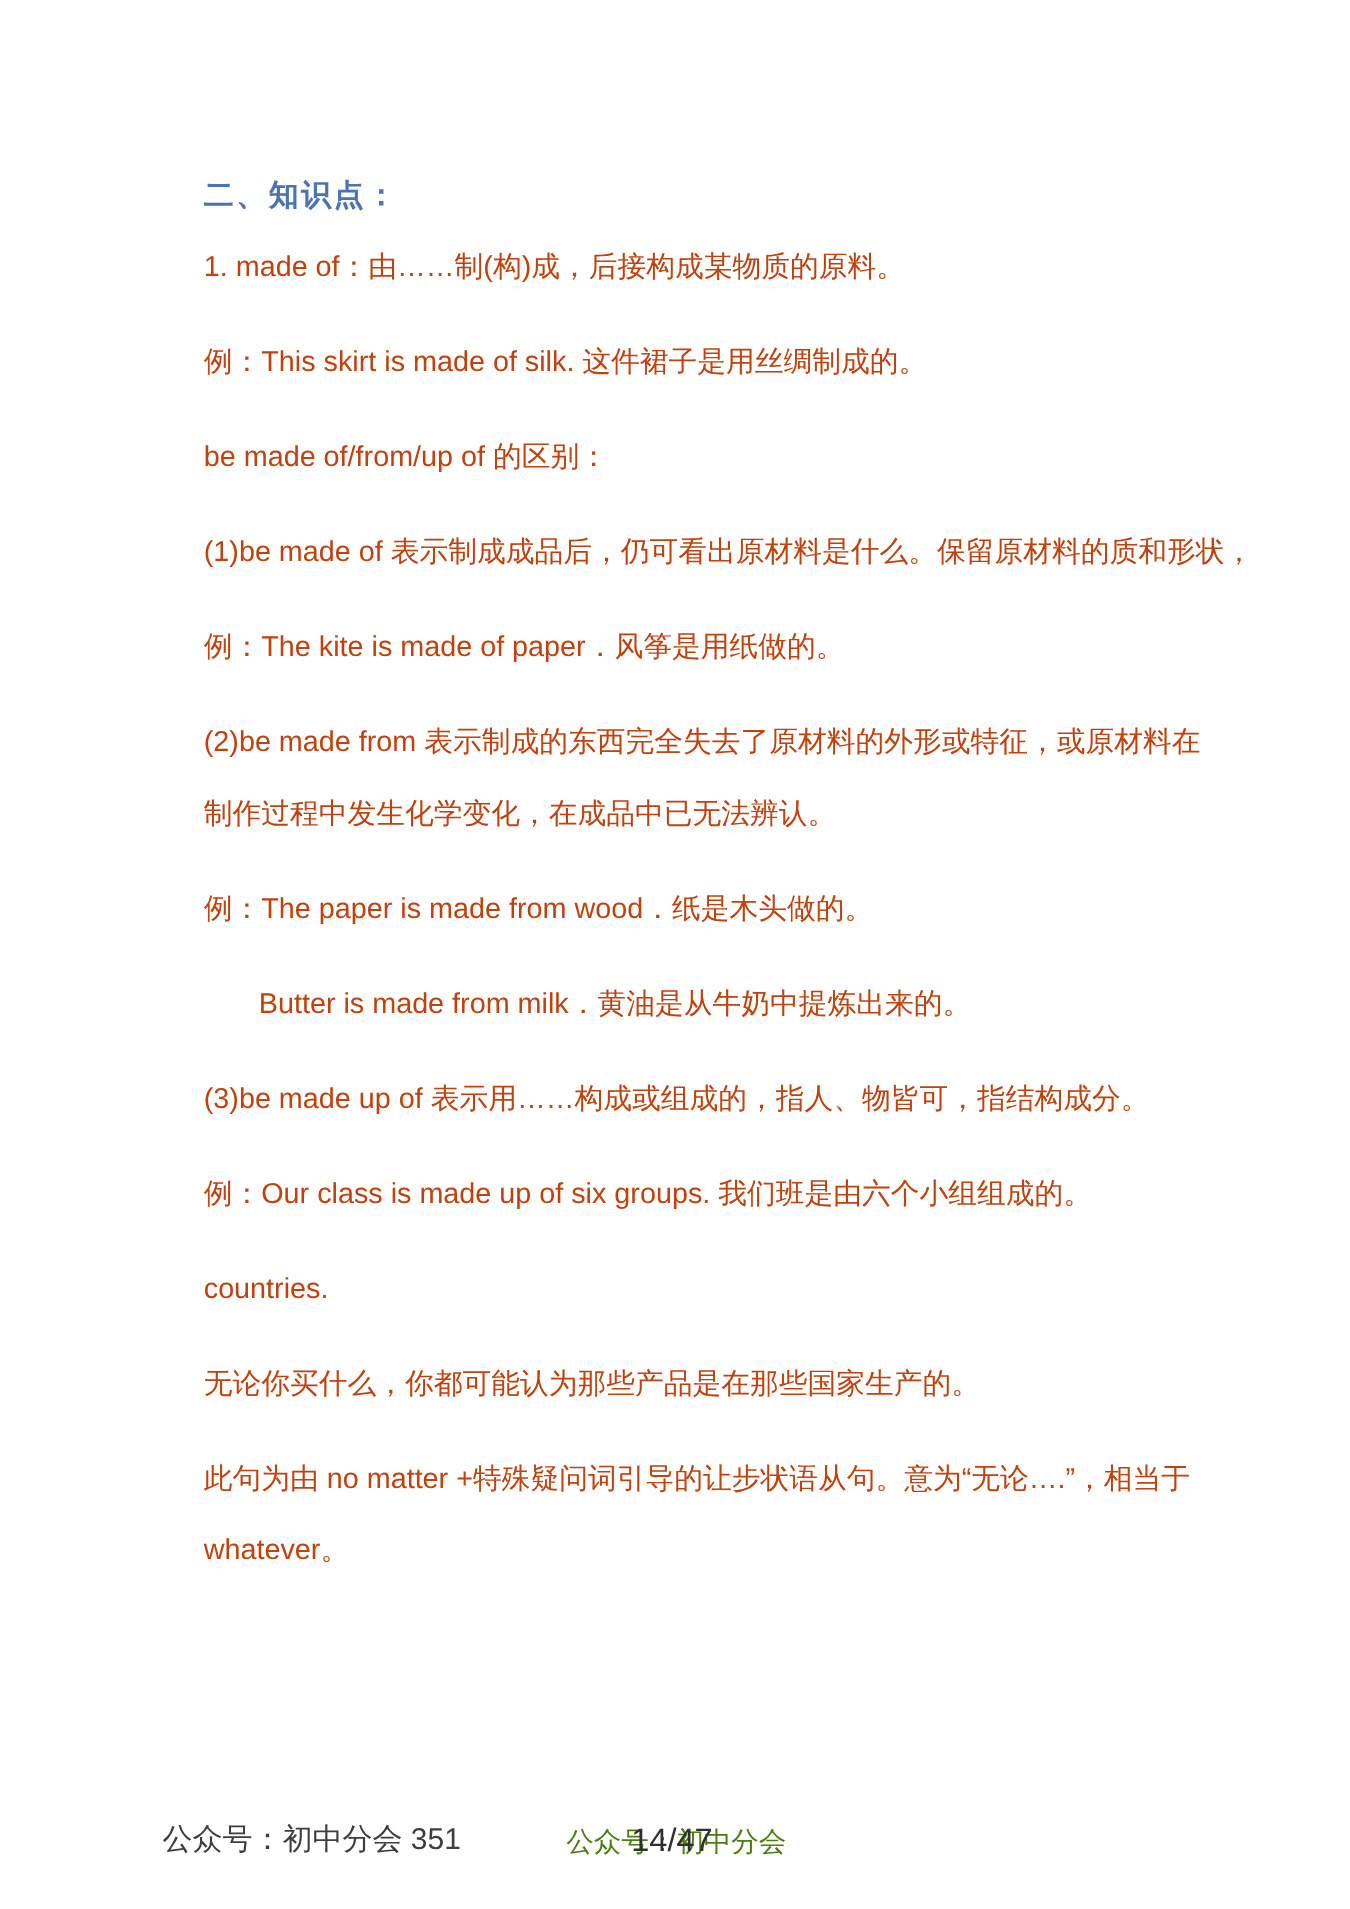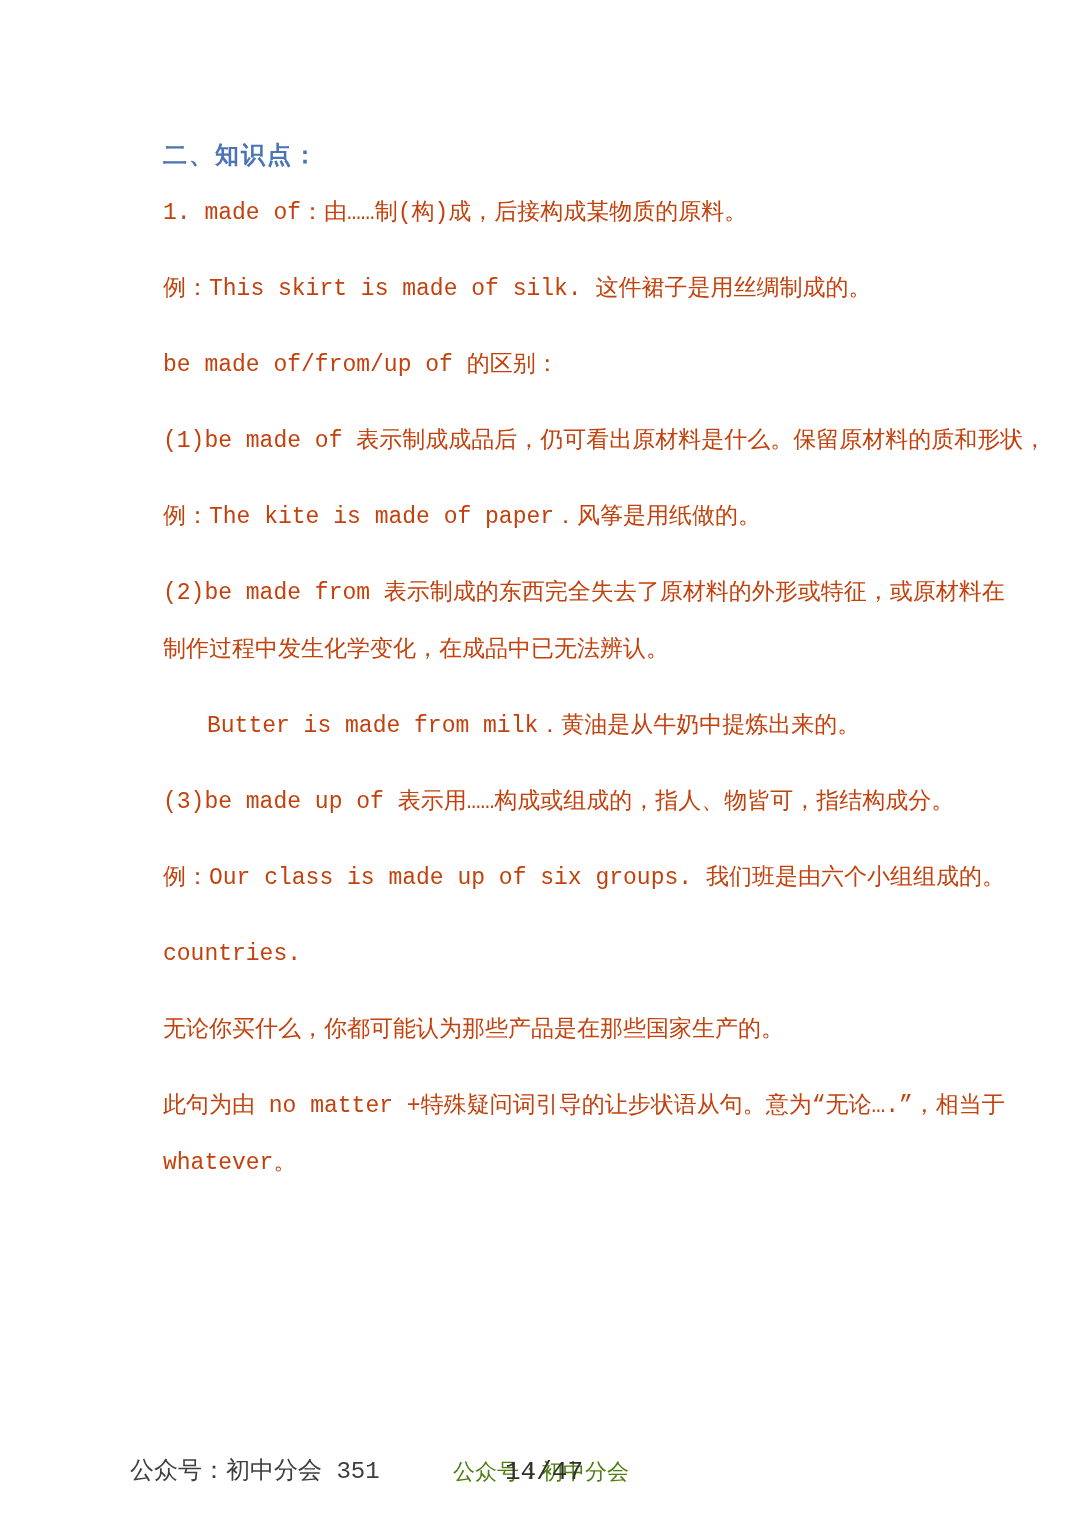--- a/index.html
+++ b/index.html
@@ -6,21 +6,21 @@
     margin: 0;
     padding: 0;
     background: #ffffff;
   }
   .page {
     position: relative;
     width: 1080px;
     height: 1527px;
     background: #ffffff;
     overflow: hidden;
-    font-family: Liberation Mono, monospace;
+    font-family: Liberation Sans, sans-serif;
     color: #262626;
   }
   .content {
     position: absolute;
     top: 128px;
     left: 163px;
     right: 60px;
   }
   .para {
     margin: 0 0 19px 0;
@@ -107,20 +107,23 @@
 
     <p class="para">
       <span class="ln">例：The kite is made of paper．风筝是用纸做的。</span>
     </p>
 
     <p class="para">
       <span class="ln" style="display:block">(2)be made from 表示制成的东西完全失去了原材料的外形或特征，或原材料在</span>
       <span class="ln" style="display:block">制作过程中发生化学变化，在成品中已无法辨认。</span>
     </p>
 
+    <p class="para">
+      <span class="ln">例：The paper is made from wood．纸是木头做的。</span>
+    </p>
 
     <p class="para indent">
       <span class="ln">Butter is made from milk．黄油是从牛奶中提炼出来的。</span>
     </p>
 
     <p class="para">
       <span class="ln">(3)be made up of 表示用……构成或组成的，指人、物皆可，指结构成分。</span>
     </p>
 
     <p class="para">

